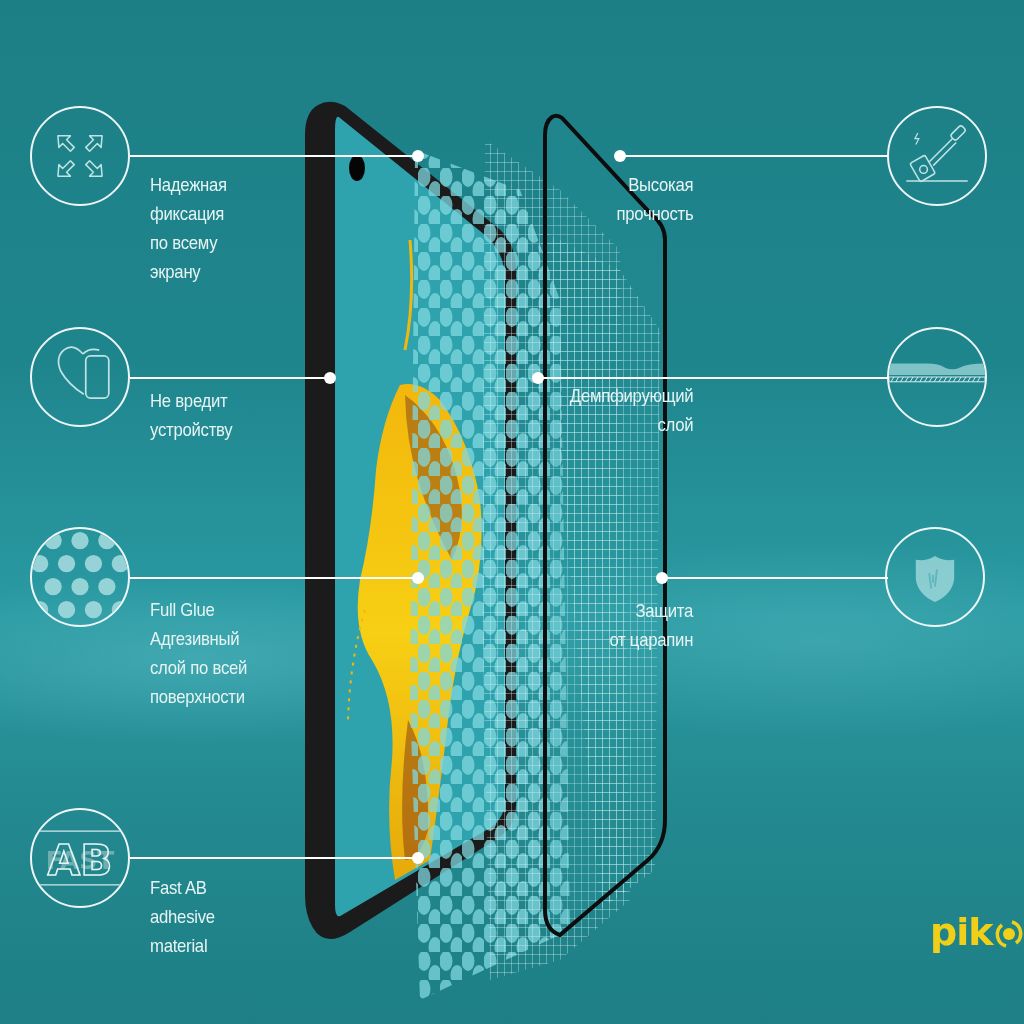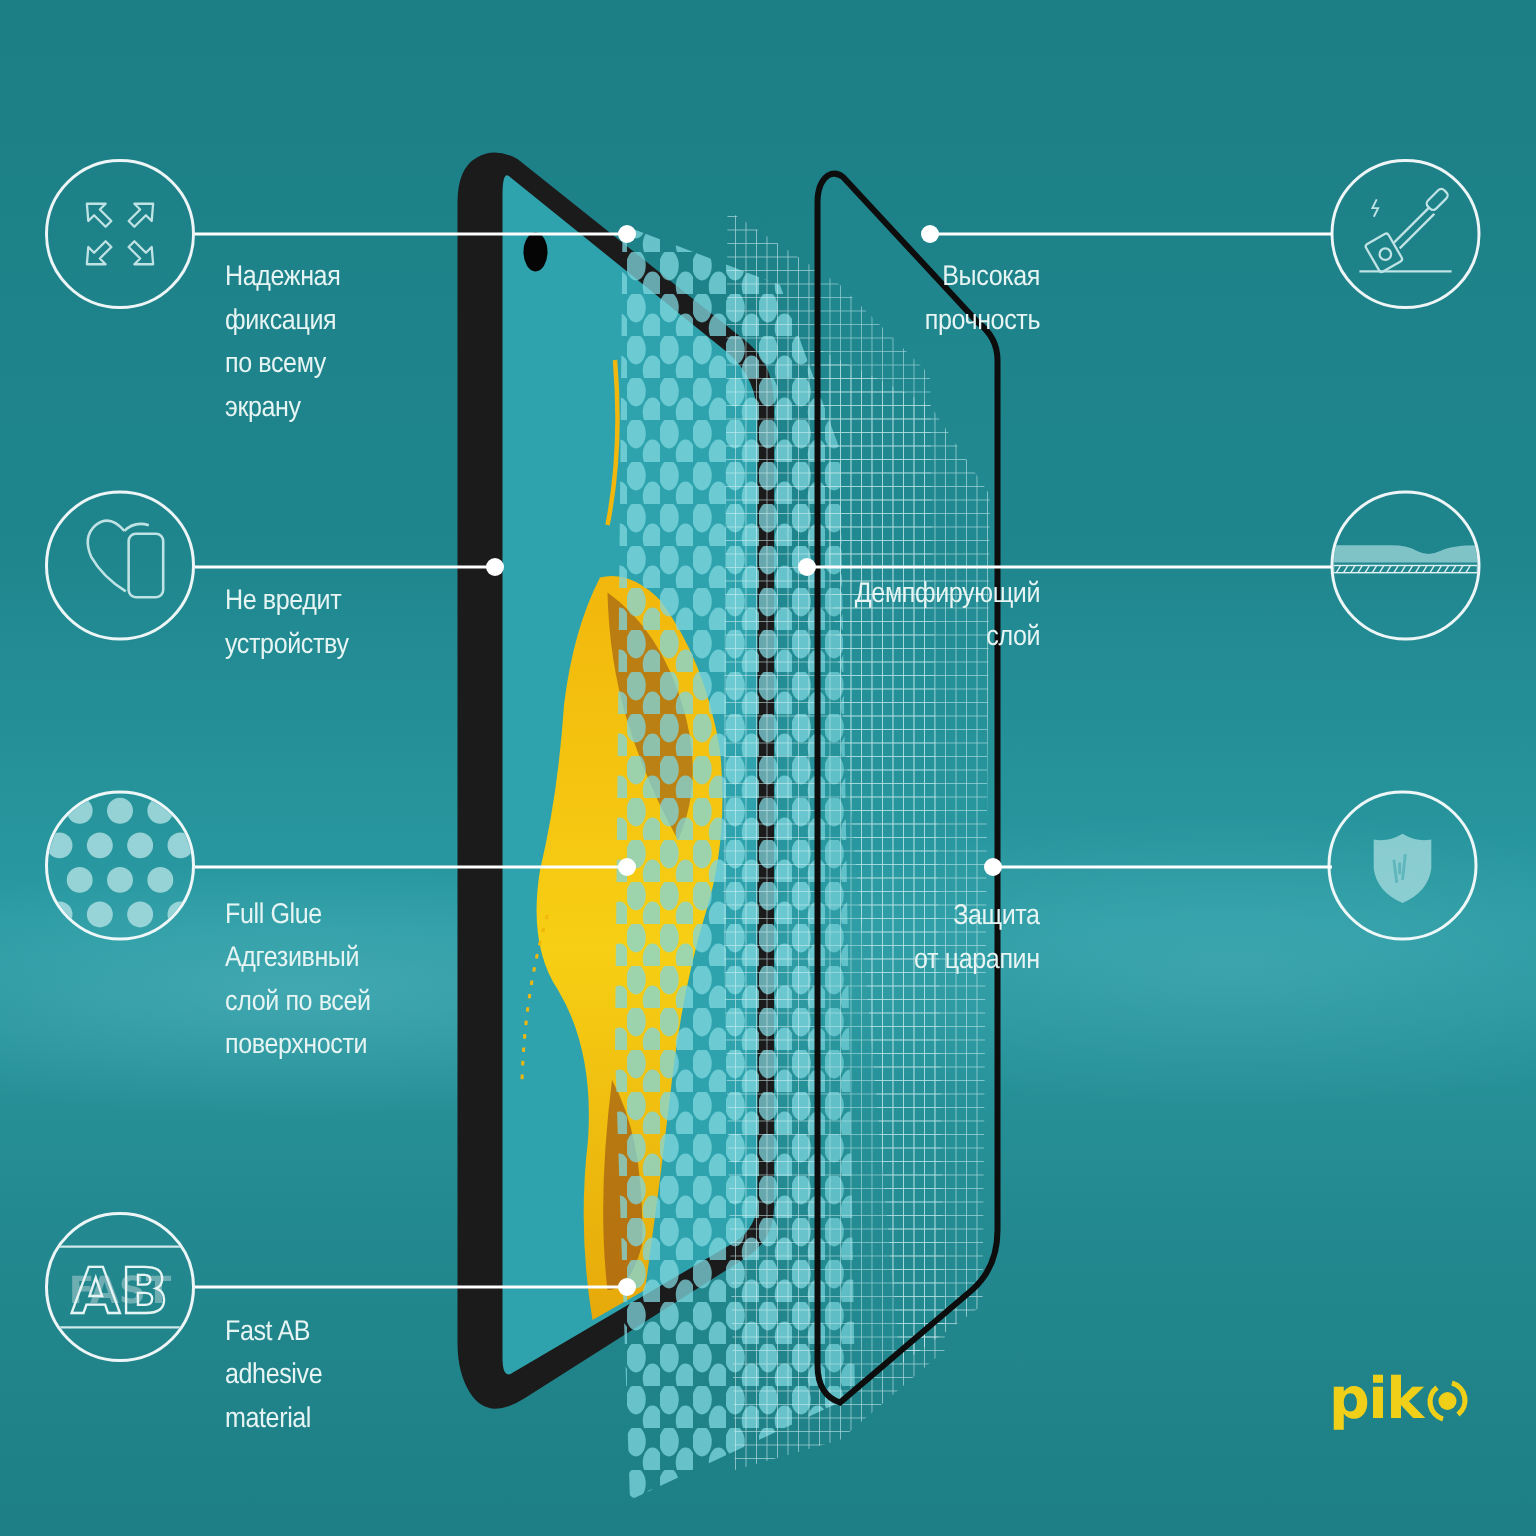--- a/index.html
+++ b/index.html
@@ -10,21 +10,21 @@
       radial-gradient(ellipse 520px 140px at 820px 640px, rgba(95,190,200,0.35), rgba(0,0,0,0) 70%),
       linear-gradient(180deg,#1d7f86 0%,#1f858d 35%,#2a9aa2 60%,#23888f 80%,#1e7f86 100%);}
   .scene{position:absolute;left:0;top:0;width:843px;height:1024px;}
   .badge{position:absolute;width:100px;height:100px;border:2px solid rgba(255,255,255,0.92);border-radius:50%;box-sizing:border-box;overflow:hidden;}
   .badge svg{position:absolute;left:0;top:0;width:100%;height:100%;}
   .label{position:absolute;color:#e6f4f3;font-size:19px;line-height:29px;letter-spacing:-0.3px;transform:scaleX(0.88);}
   .label.left{transform-origin:left top;}
   .label.right{transform-origin:right top;text-align:right;}
   .label span{display:block;white-space:nowrap;}
   .logo{position:absolute;left:886px;top:912px;display:flex;align-items:center;}
-  .logo-text{font-family:"DejaVu Sans", sans-serif;font-weight:bold;font-size:38px;color:#f0cf19;letter-spacing:-1px;line-height:40px;}
+  .logo-text{font-family:"DejaVu Sans", sans-serif;font-weight:bold;font-size:38px;color:#f0cf19;letter-spacing:-1px;line-height:40px;margin-left:44px;}
 </style>
 </head>
 <body>
 
 <div class="scene">
 
   <svg width="1024" height="1024" viewBox="0 0 1024 1024" style="position:absolute;left:0;top:0">
     <defs>
       <pattern id="dots" x="0" y="0" width="22" height="28" patternUnits="userSpaceOnUse">
         <ellipse cx="6" cy="9" rx="6.5" ry="10" fill="#7fd6de" fill-opacity="0.75"></ellipse>

